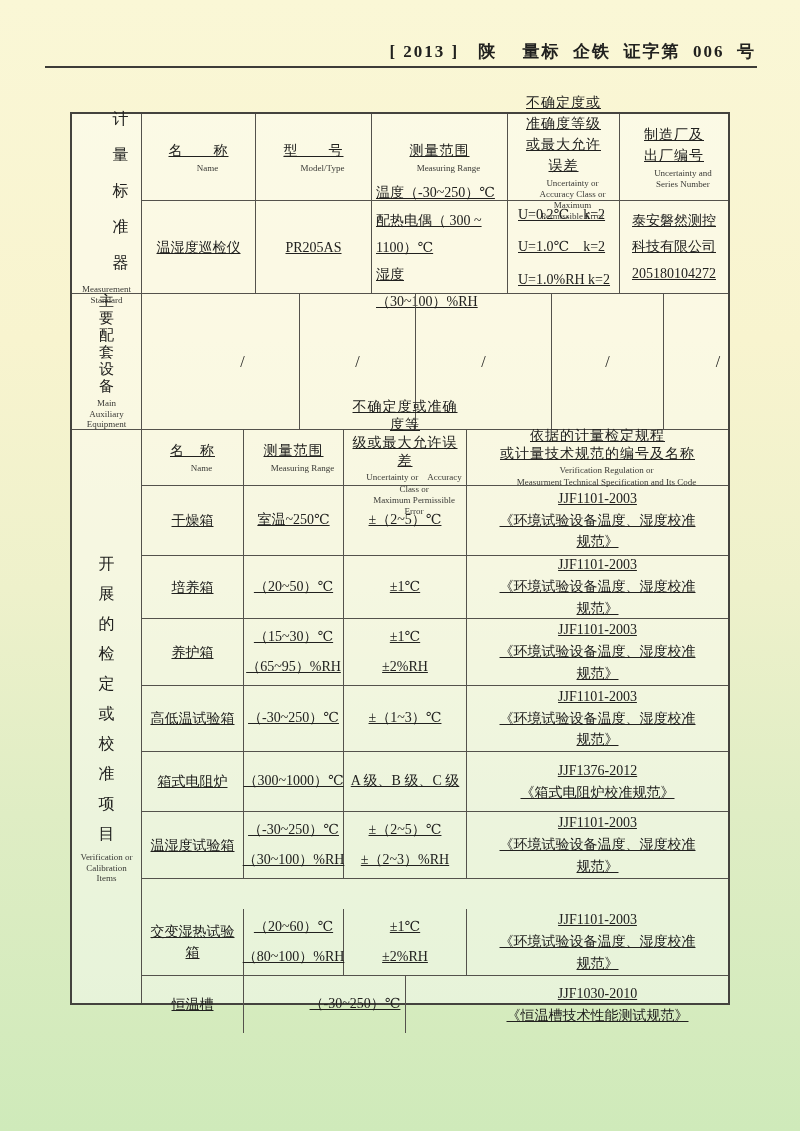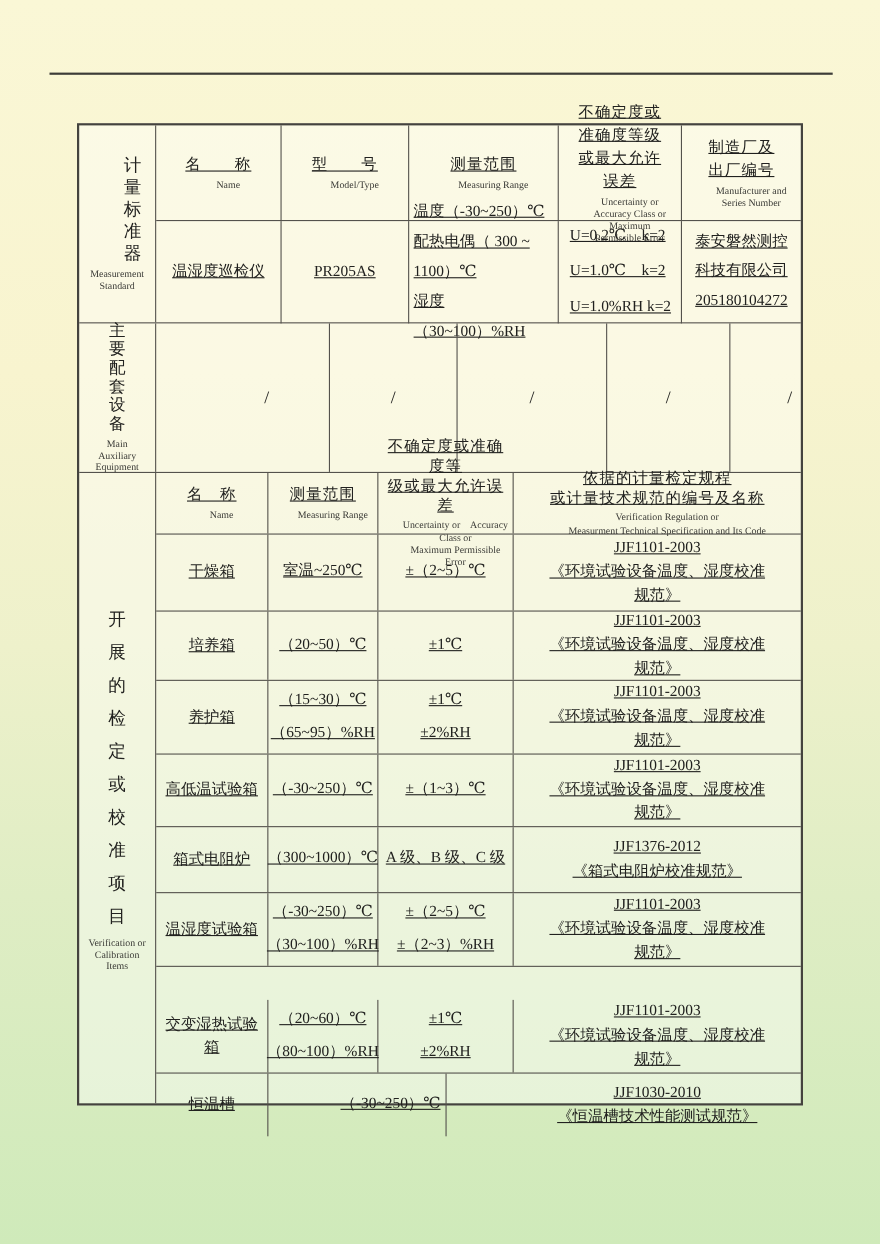--- a/index.html
+++ b/index.html
@@ -37,21 +37,21 @@
   .section{display:flex;flex-shrink:0;}
   .section.bline{border-bottom:1px solid var(--line);}
   .stub{
     width:70px;flex-shrink:0;border-right:1px solid var(--line);
     display:flex;flex-direction:column;align-items:center;justify-content:center;
     text-align:center;
   }
   .stub-zh{
     width:18px;font-size:16px;word-break:break-all;text-align:center;
   }
-  .s1 .stub-zh{line-height:20px;margin-left:28px;}
+  .s1 .stub-zh{line-height:36px;margin-left:28px;}
   .s2 .stub-zh{line-height:17px;font-size:15px;}
   .s3 .stub-zh{line-height:30px;}
   .stub-en{
     font-size:9px;line-height:1.2;color:var(--sub);margin-top:3px;
     white-space:pre-line;
   }
   .content{flex:1;display:flex;flex-direction:column;min-width:0;}
   .row{display:flex;flex-shrink:0;}
   .row:not(:last-child){border-bottom:1px solid var(--line);}
   .cell{
@@ -74,20 +74,21 @@
   .slash-cell{font-size:16px;}
   .lh2 .zh{line-height:2.15;}
   .reg-cell .zh{line-height:1.55;}
   .hdr-uncert{padding:2px 12px;}
 </style>
 </head>
 <body>
 
 <div class="page">
 
+  <div class="doc-number">[ 2013 ]　陕　 量标  企铁  证字第  006  号</div>
   <div class="header-rule"></div>
 
   <div class="table">
 
     <div class="section s1 bline" style="height:180px;">
       <div class="stub">
         <div class="stub-zh">计量标准器</div>
         <div class="stub-en">Measurement
 Standard</div>
       </div>
@@ -105,21 +106,21 @@
             <span class="zh">测量范围</span>
             <span class="en">Measuring Range</span>
           </div>
           <div class="cell w-d hdr-uncert">
             <span class="zh">不确定度或准确度等级或最大允许误差</span>
             <span class="en">Uncertainty or　Accuracy Class or　Maximum Permissible Error</span>
           </div>
           <div class="cell w-e">
             <span class="zh">制造厂及
 出厂编号</span>
-            <span class="en">Manufacturer and
+            <span class="en">Uncertainty and
 Series Number</span>
           </div>
         </div>
         <div class="row" style="height:93px;">
           <div class="cell w-a">
             <span class="zh">温湿度巡检仪</span>
           </div>
           <div class="cell w-b">
             <span class="zh">PR205AS</span>
           </div>

